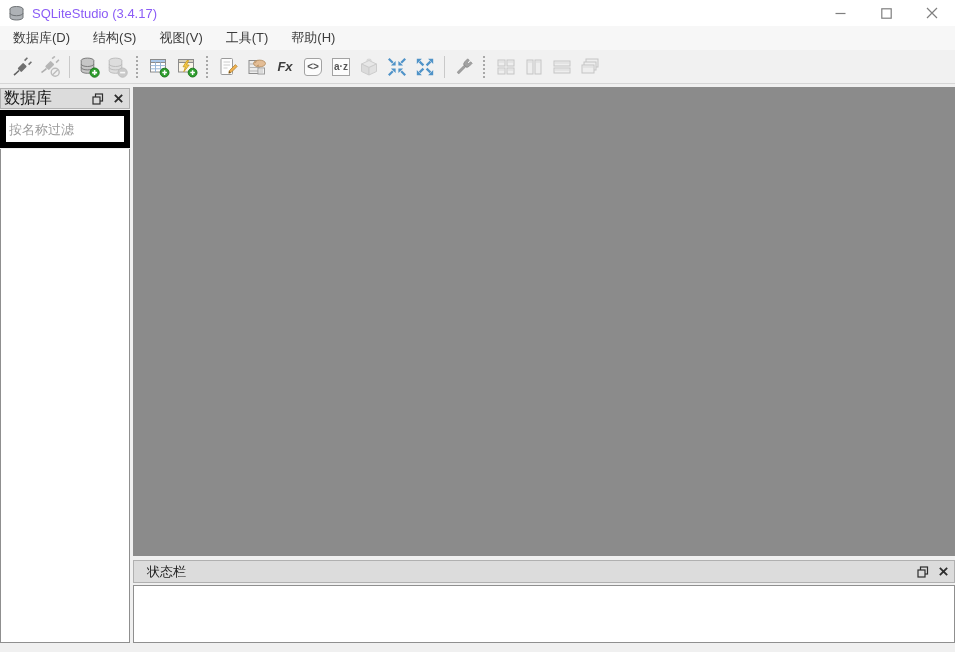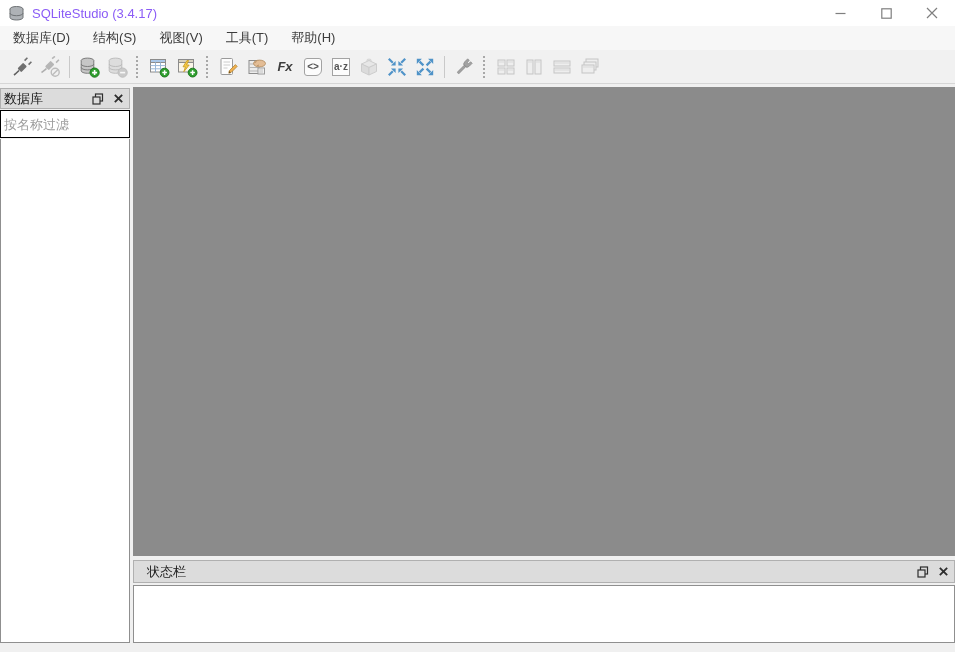--- a/index.html
+++ b/index.html
@@ -26,23 +26,23 @@
   .thandle { width:4px; height:24px; margin:0 6px 0 4px;
              background-image:radial-gradient(circle, #a8a8a8 1px, transparent 1.1px);
              background-size:4px 4px; }
   .glyph-btn { font-size:12px; font-weight:bold; color:#3d3d3d; }
   .badge-icon { width:18px; height:18px; border:1px solid #a3a3a3; border-radius:0; background:#fcfcfc;
                 display:flex; align-items:center; justify-content:center; font-size:10px; font-weight:bold; color:#555; }
 
   
   .left-dock { position:absolute; left:0; top:88px; width:130px; height:555px; display:flex; flex-direction:column; }
   .dock-header { height:21px; background:#dcdcdc; border:1px solid #b0b0b0; display:flex; align-items:center; flex:0 0 auto; }
-  .dock-title { font-size:13px; color:#1a1a1a; padding-left:3px; flex:1 1 auto; white-space:nowrap; overflow:hidden; }
+  .dock-title { font-size:16px; color:#1a1a1a; padding-left:3px; flex:1 1 auto; white-space:nowrap; overflow:hidden; }
   .dock-btn { width:18px; height:17px; display:flex; align-items:center; justify-content:center; margin-right:2px; }
-  .filter-input { width:100%; height:20px; margin-top:1px; border:1px solid #000000; background:#ffffff;
+  .filter-input { width:100%; height:20px; margin-top:1px; border:6px solid #000000; background:#ffffff;
                   font-size:13px; padding:13px 3px; color:#222; font-family:"Liberation Sans","DejaVu Sans",sans-serif; flex:0 0 auto; }
   .filter-input::placeholder { color:#9b9b9b; }
   .dock-body { flex:1 1 auto; background:#ffffff; border:1px solid #8f8f8f; border-top:none; margin-top:1px; }
 
   .mdi { position:absolute; left:133px; top:87px; width:822px; height:469px; background:#8b8b8b; }
 
   .status-dock { position:absolute; left:133px; top:560px; width:822px; height:83px; display:flex; flex-direction:column; }
   .status-dock .dock-header { height:23px; }
   .status-dock .dock-title { padding-left:13px; font-size:13px; }
   .status-body { flex:1 1 auto; background:#ffffff; border:1px solid #8f8f8f; margin-top:2px; }

